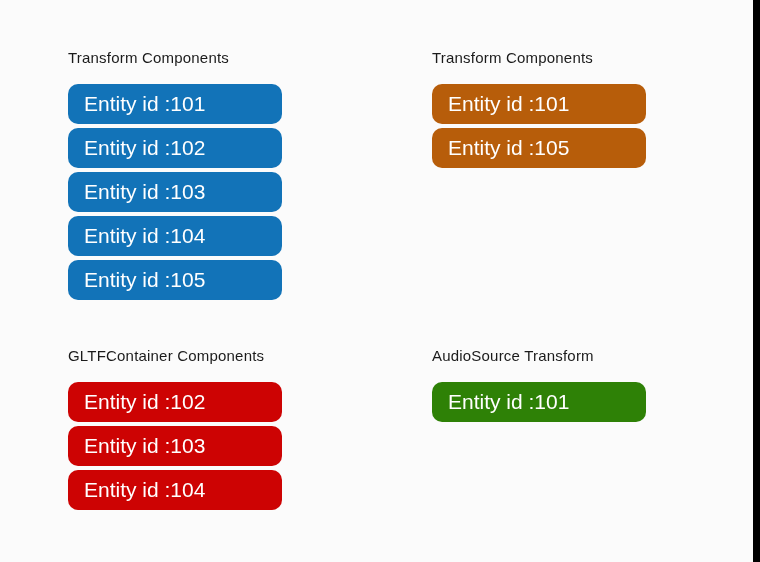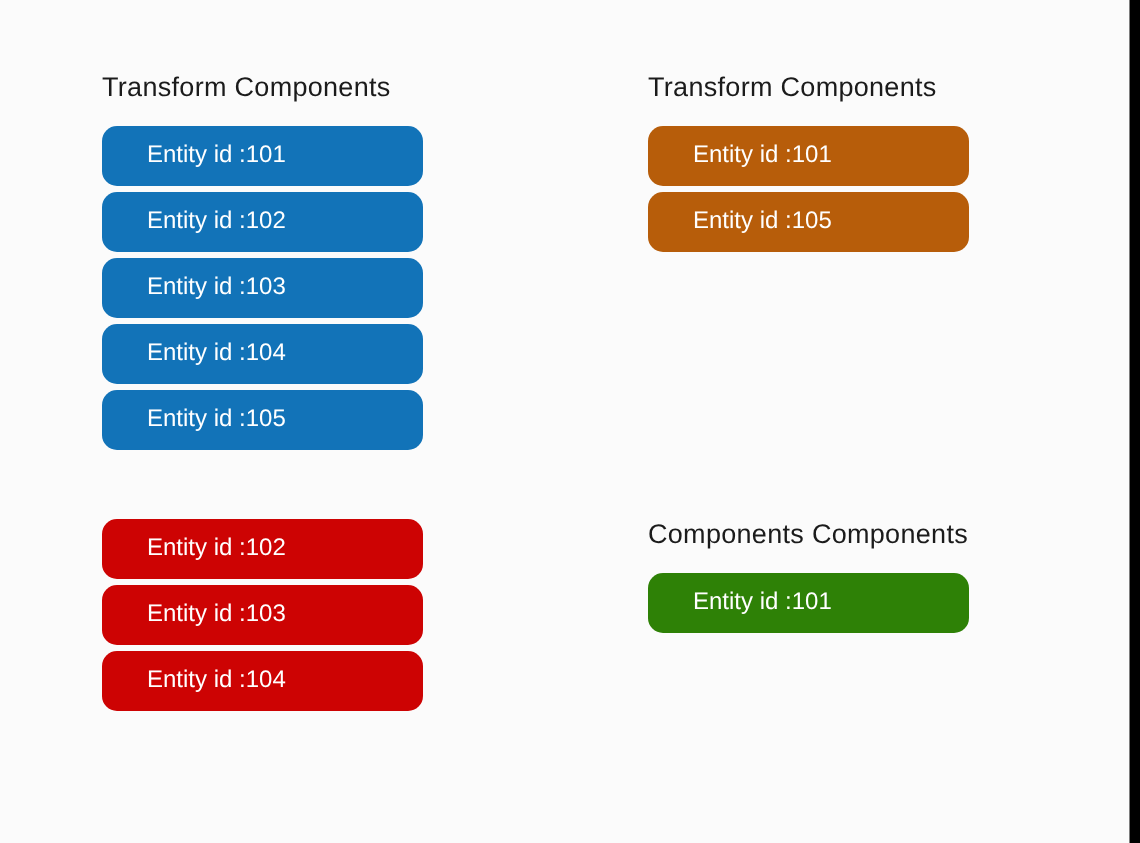--- a/index.html
+++ b/index.html
@@ -13,38 +13,38 @@
     position: absolute;
     inset: 0;
   }
   .content {
     padding: 48px 0 0 68px;
     display: grid;
     grid-template-columns: 364px 1fr;
     row-gap: 42px;
   }
   .section-title {
-    font-size: 18px;
+    font-size: 15px;
     font-weight: 500;
     color: #1b1b1b;
     letter-spacing: 0.2px;
     line-height: 20px;
     margin-bottom: 16px;
   }
   .pill-list { display: block; }
   .pill {
     width: 214px;
     height: 40px;
     border-radius: 10px;
     margin-bottom: 4px;
     color: #ffffff;
-    font-size: 16px;
+    font-size: 21px;
     display: flex;
     align-items: center;
-    padding-left: 30px;
+    padding-left: 16px;
     cursor: default;
   }
   .right-bar {
     position: absolute;
     top: 0;
     right: 0;
     width: 7px;
     height: 100%;
   }
 </style>
@@ -67,29 +67,30 @@
 
     <section>
       <h2 class="section-title" style="color: rgb(27, 27, 27);">Transform Components</h2>
       <div class="pill-list">
         <div class="pill" style="background: rgb(183, 93, 10); color: rgb(255, 255, 255);">Entity id :101</div>
         <div class="pill" style="background: rgb(183, 93, 10); color: rgb(255, 255, 255);">Entity id :105</div>
       </div>
     </section>
 
     <section>
+      <h2 class="section-title" style="color: rgb(27, 27, 27);">GLTFContainer Components</h2>
       <div class="pill-list">
         <div class="pill" style="background: rgb(205, 3, 3); color: rgb(255, 255, 255);">Entity id :102</div>
         <div class="pill" style="background: rgb(205, 3, 3); color: rgb(255, 255, 255);">Entity id :103</div>
         <div class="pill" style="background: rgb(205, 3, 3); color: rgb(255, 255, 255);">Entity id :104</div>
       </div>
     </section>
 
     <section>
-      <h2 class="section-title" style="color: rgb(27, 27, 27);">Components Components</h2>
+      <h2 class="section-title" style="color: rgb(27, 27, 27);">AudioSource Transform</h2>
       <div class="pill-list">
         <div class="pill" style="background: rgb(46, 129, 6); color: rgb(255, 255, 255);">Entity id :101</div>
       </div>
     </section>
 
   </div>
   <div class="right-bar" style="background: rgb(0, 0, 0);"></div>
 </div>
 
 </body></html>

